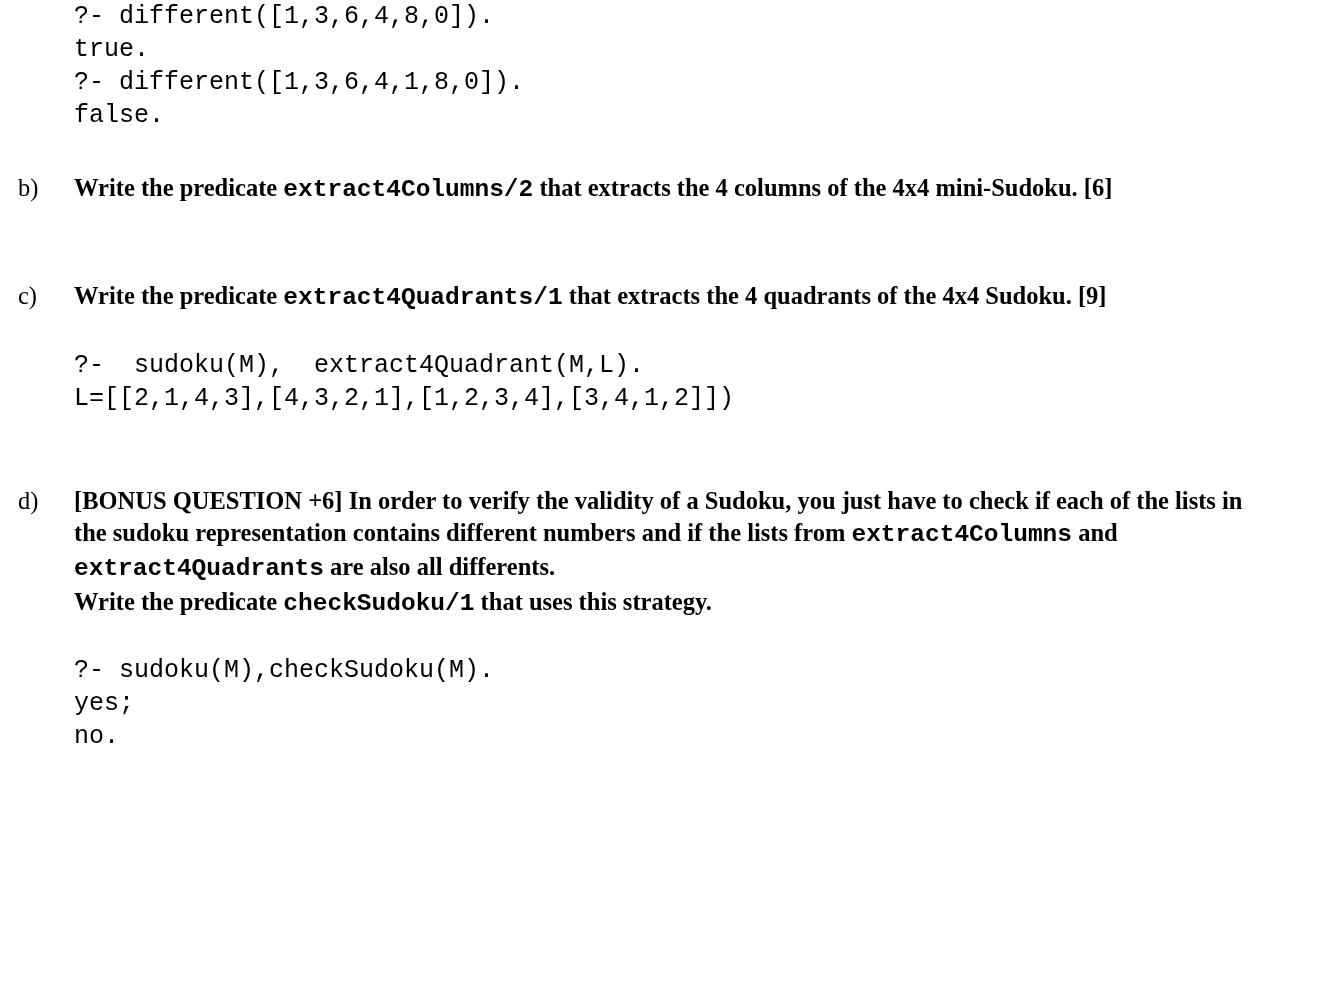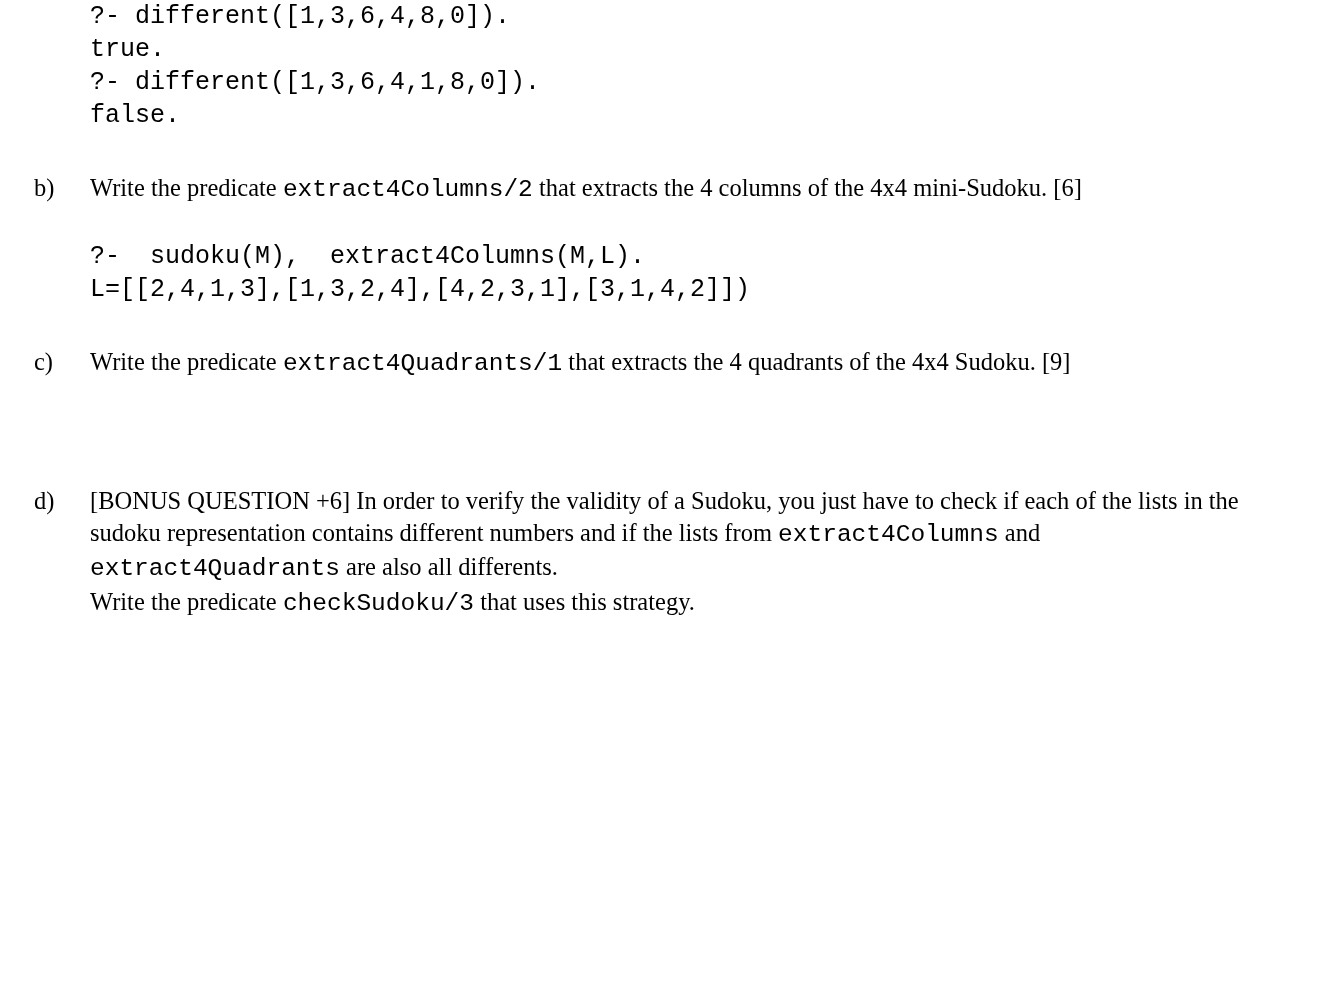--- a/index.html
+++ b/index.html
@@ -3,21 +3,21 @@
 <meta charset="utf-8">
 <style>
   html, body {
     margin: 0;
     padding: 0;
     background: #ffffff;
     width: 1338px;
     color: #000000;
   }
   .page {
-    padding: 0 65px 40px 34px;
+    padding: 0 65px 40px 18px;
     font-family: "Times New Roman", Times, serif;
     font-size: 24.5px;
     line-height: 1.32;
   }
   .code-indent {
     font-family: "Courier New", Courier, monospace;
     font-size: 25px;
     white-space: pre;
     margin-left: 56px;
     margin-top: 0;
@@ -27,20 +27,21 @@
   .list-item {
     display: flex;
     margin-top: 40px;
   }
   .list-label {
     width: 56px;
     flex: 0 0 56px;
   }
   .list-body {
     flex: 1;
+    font-weight: bold;
   }
   .mono {
     font-family: "Courier New", Courier, monospace;
   }
   .spacer {
     height: 34px;
   }
   .big-spacer {
     height: 70px;
   }
@@ -56,37 +57,40 @@
 false.</pre>
 
   <div class="list-item">
     <div class="list-label">b)</div>
     <div class="list-body">
       <span>Write the predicate </span><span class="mono">extract4Columns/2</span><span> that extracts the 4 columns of the 4x4 mini-Sudoku. [6]</span>
     </div>
   </div>
 
   <div class="spacer"></div>
-  <pre class="code-indent">?-  sudoku(M),  extract4Columns(M,L).
-L=[[2,4,1,3],[1,3,2,4],[4,2,3,1],[3,1,4,2]])</pre>
 
   <div class="list-item">
     <div class="list-label">c)</div>
     <div class="list-body">
       <span>Write the predicate </span><span class="mono">extract4Quadrants/1</span><span> that extracts the 4 quadrants of the 4x4 Sudoku. [9]</span>
     </div>
   </div>
 
   <div class="spacer"></div>
+  <pre class="code-indent">?-  sudoku(M),  extract4Quadrant(M,L).
+L=[[2,1,4,3],[4,3,2,1],[1,2,3,4],[3,4,1,2]])</pre>
 
   <div class="big-spacer"></div>
 
   <div class="list-item" style="margin-top:0;">
     <div class="list-label">d)</div>
     <div class="list-body">
       <span>[BONUS QUESTION +6] In order to verify the validity of a Sudoku, you just have to check if each of the lists in the sudoku representation contains different numbers and if the lists from </span><span class="mono">extract4Columns</span><span> and </span><span class="mono">extract4Quadrants</span><span> are also all differents.</span><br>
-      <span>Write the predicate </span><span class="mono">checkSudoku/3</span><span> that uses this strategy.</span>
+      <span>Write the predicate </span><span class="mono">checkSudoku/1</span><span> that uses this strategy.</span>
     </div>
   </div>
 
   <div class="spacer"></div>
+  <pre class="code-indent">?- sudoku(M),checkSudoku(M).
+yes;
+no.</pre>
 
 </div>
 
 </body></html>

